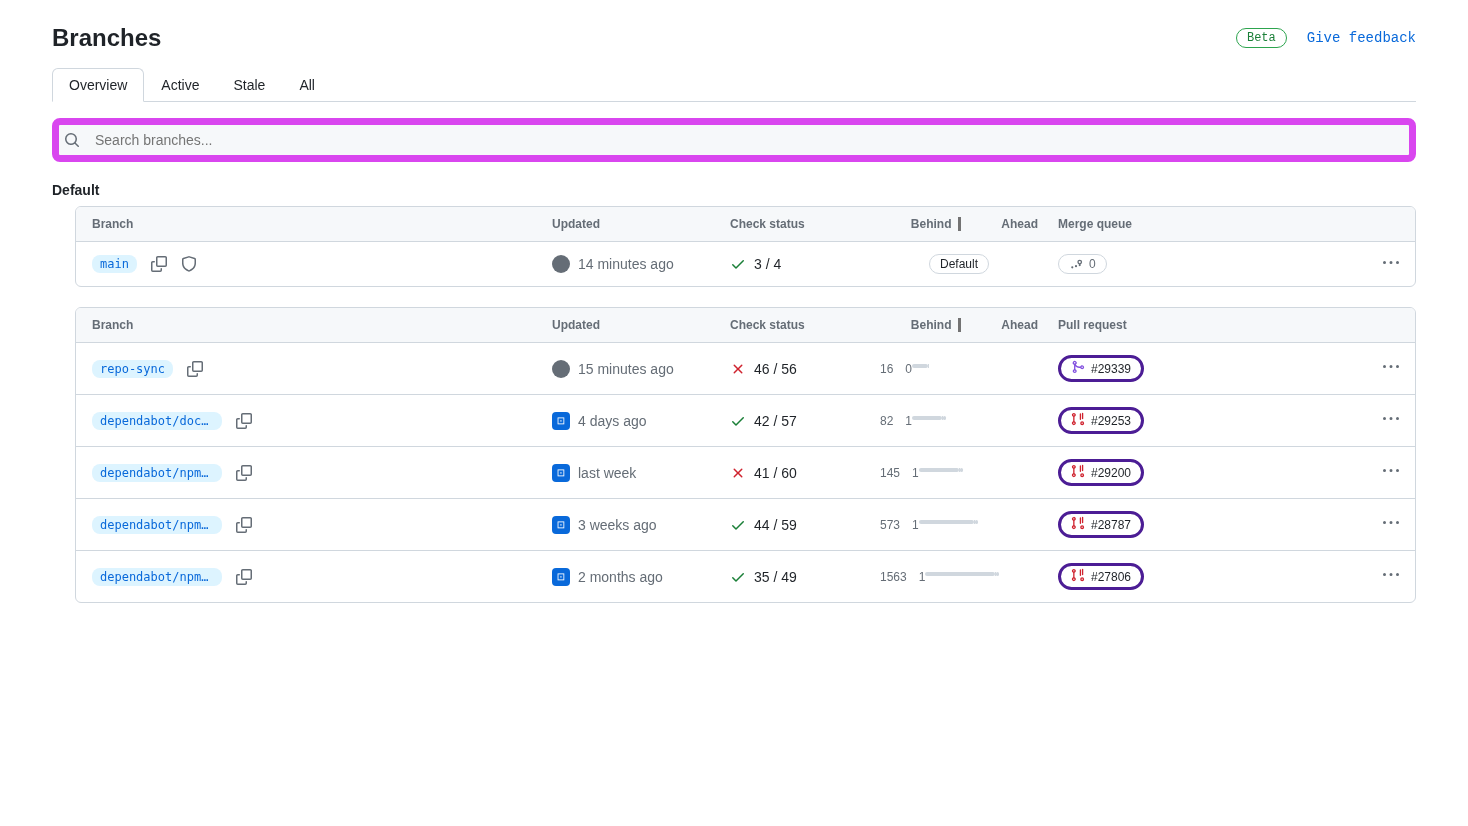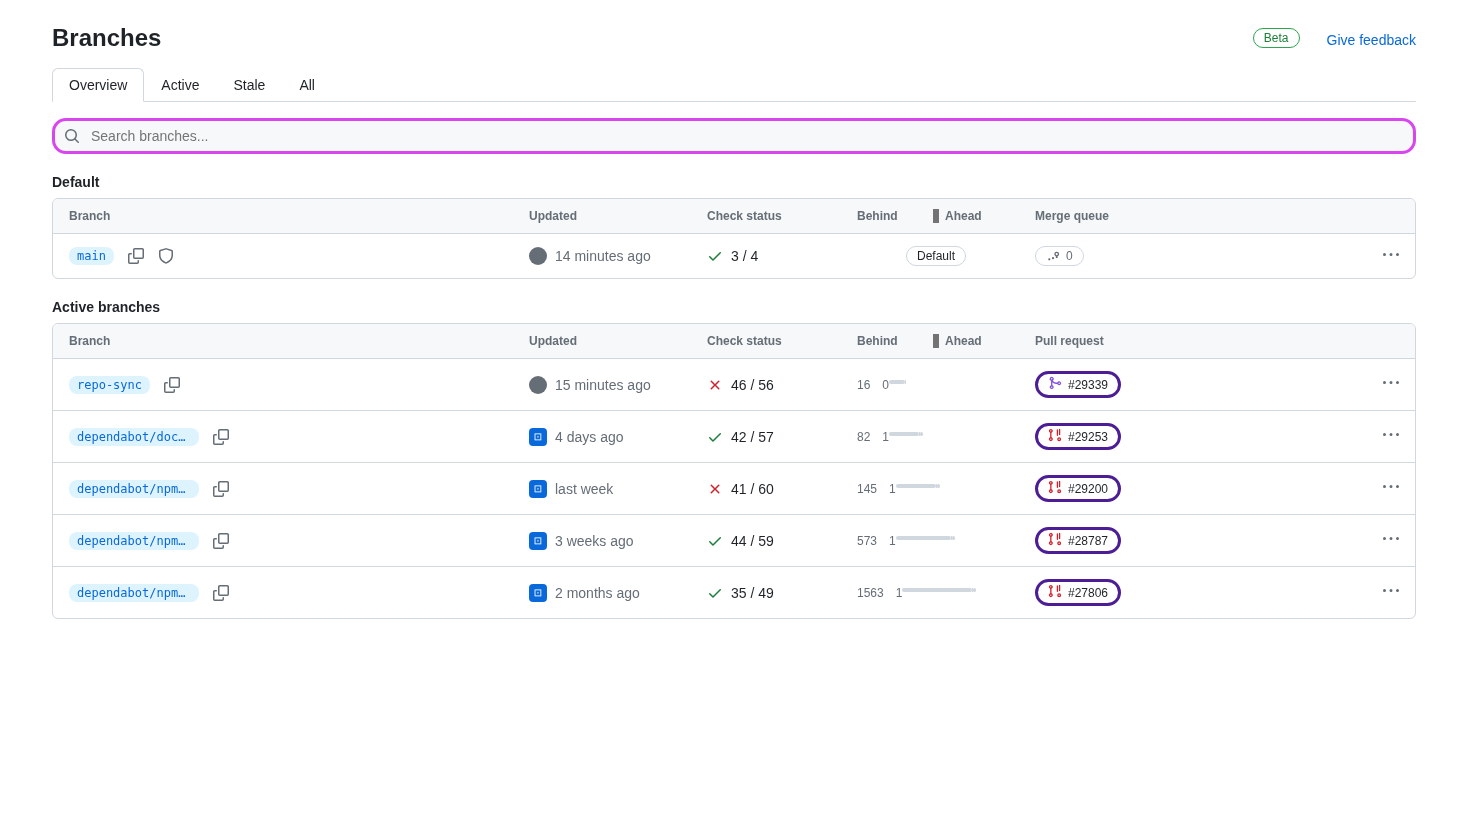--- a/index.html
+++ b/index.html
@@ -1,37 +1,37 @@
 <!DOCTYPE html>
 <html><head>
   <meta charset="utf-8">
   <style>
     * { box-sizing: border-box; margin: 0; padding: 0; }
     body { font-family: -apple-system, BlinkMacSystemFont, "Segoe UI", Helvetica, Arial, sans-serif; color: #1f2328; background: #fff; font-size: 14px; }
     .container { padding: 24px 52px; max-width: 1468px; }
     .header { display: flex; justify-content: space-between; align-items: center; margin-bottom: 16px; }
     .header h1 { font-size: 24px; font-weight: 600; }
-    .header-right { display: flex; align-items: flex-end; gap: 27px; }
+    .header-right { display: flex; align-items: center; gap: 20px; font-family: Liberation Mono, monospace; }
     .beta-badge { border: 1px solid #2da44e; color: #1a7f37; border-radius: 24px; padding: 2px 10px; font-size: 12px; font-weight: 500; }
     .feedback-link { color: #0969da; text-decoration: none; font-size: 14px; }
     .tabs { display: flex; border-bottom: 1px solid #d0d7de; margin-bottom: 16px; }
     .tab { padding: 8px 16px; cursor: pointer; color: #1f2328; border: 1px solid transparent; border-bottom: none; font-size: 14px; }
     .tab.active { border: 1px solid #d0d7de; border-bottom: 1px solid #fff; border-radius: 6px 6px 0 0; margin-bottom: -1px; background: #fff; }
     .search-box { width: 100%; position: relative; margin-bottom: 20px; }
     .search-box svg { position: absolute; left: 12px; top: 50%; transform: translateY(-50%); color: #656d76; }
-    .search-input { width: 100%; padding: 7px 12px 7px 36px; border: 3px solid #d946ef; border-radius: 14px; font-size: 14px; background: #f6f8fa; }
+    .search-input { width: 100%; padding: 7px 12px 7px 36px; border: 7px solid #d946ef; border-radius: 8px; font-size: 14px; background: #f6f8fa; }
     .section-title { font-size: 14px; font-weight: 600; margin-bottom: 8px; }
-    .table { border: 1px solid #d0d7de; border-radius: 6px; overflow: hidden; margin-bottom: 20px; }
+    .table { border: 1px solid #d0d7de; border-radius: 6px; overflow: hidden; margin-bottom: 20px; margin-left: 23px; }
     .thead { background: #f6f8fa; display: flex; padding: 10px 16px; border-bottom: 1px solid #d0d7de; font-size: 12px; font-weight: 600; color: #656d76; }
     .col-branch { flex: 0 0 460px; }
     .col-updated { flex: 0 0 178px; }
     .col-check { flex: 0 0 150px; }
     .col-ba { flex: 0 0 158px; display: flex; }
-    .col-ba-behind { flex: 1; padding-right: 6px; }
-    .col-ba-ahead { flex: 1; text-align: left; padding-left: 6px; border-left: 6px solid #737373; }
+    .col-ba-behind { flex: 1; text-align: right; padding-right: 6px; }
+    .col-ba-ahead { flex: 1; text-align: right; padding-left: 6px; border-left: 3px solid #737373; }
     .col-last { flex: 1; padding-left: 20px; }
     .col-actions { flex: 0 0 40px; display: flex; justify-content: flex-end; align-items: center; }
     .trow { display: flex; padding: 12px 16px; align-items: center; border-bottom: 1px solid #d0d7de; }
     .trow:last-child { border-bottom: none; }
     .branch-cell { display: flex; align-items: center; gap: 14px; }
     .branch-badge { background: #ddf4ff; color: #0969da; font-family: ui-monospace, SFMono-Regular, "SF Mono", Menlo, Consolas, monospace; font-size: 12px; padding: 2px 8px; border-radius: 8px; white-space: nowrap; overflow: hidden; text-overflow: ellipsis; max-width: 130px; display: inline-block; }
     .icon-btn { color: #656d76; cursor: pointer; display: inline-flex; }
     .updated-cell { display: flex; align-items: center; gap: 8px; color: #656d76; font-size: 14px; }
     .avatar { width: 18px; height: 18px; border-radius: 50%; background: #656d76; display: inline-block; }
     .avatar-bot { width: 18px; height: 18px; border-radius: 4px; background: #0969da; display: inline-flex; align-items: center; justify-content: center; }
@@ -130,21 +130,20 @@
         </span>
       </div>
       <div class="col-actions">
         <span class="kebab"><svg width="16" height="16" viewBox="0 0 16 16" fill="currentColor">
               <path d="M8 9a1.5 1.5 0 1 0 0-3 1.5 1.5 0 0 0 0 3ZM1.5 9a1.5 1.5 0 1 0 0-3 1.5 1.5 0 0 0 0 3Zm13 0a1.5 1.5 0 1 0 0-3 1.5 1.5 0 0 0 0 3Z"></path>
             </svg></span>
       </div>
     </div>
   </div>
 
-  <div class="section-title">Active branches</div>
   <div class="table">
     <div class="thead">
       <div class="col-branch">Branch</div>
       <div class="col-updated">Updated</div>
       <div class="col-check">Check status</div>
       <div class="col-ba">
         <div class="col-ba-behind">Behind</div>
         <div class="col-ba-ahead">Ahead</div>
       </div>
       <div class="col-last">Pull request</div>

